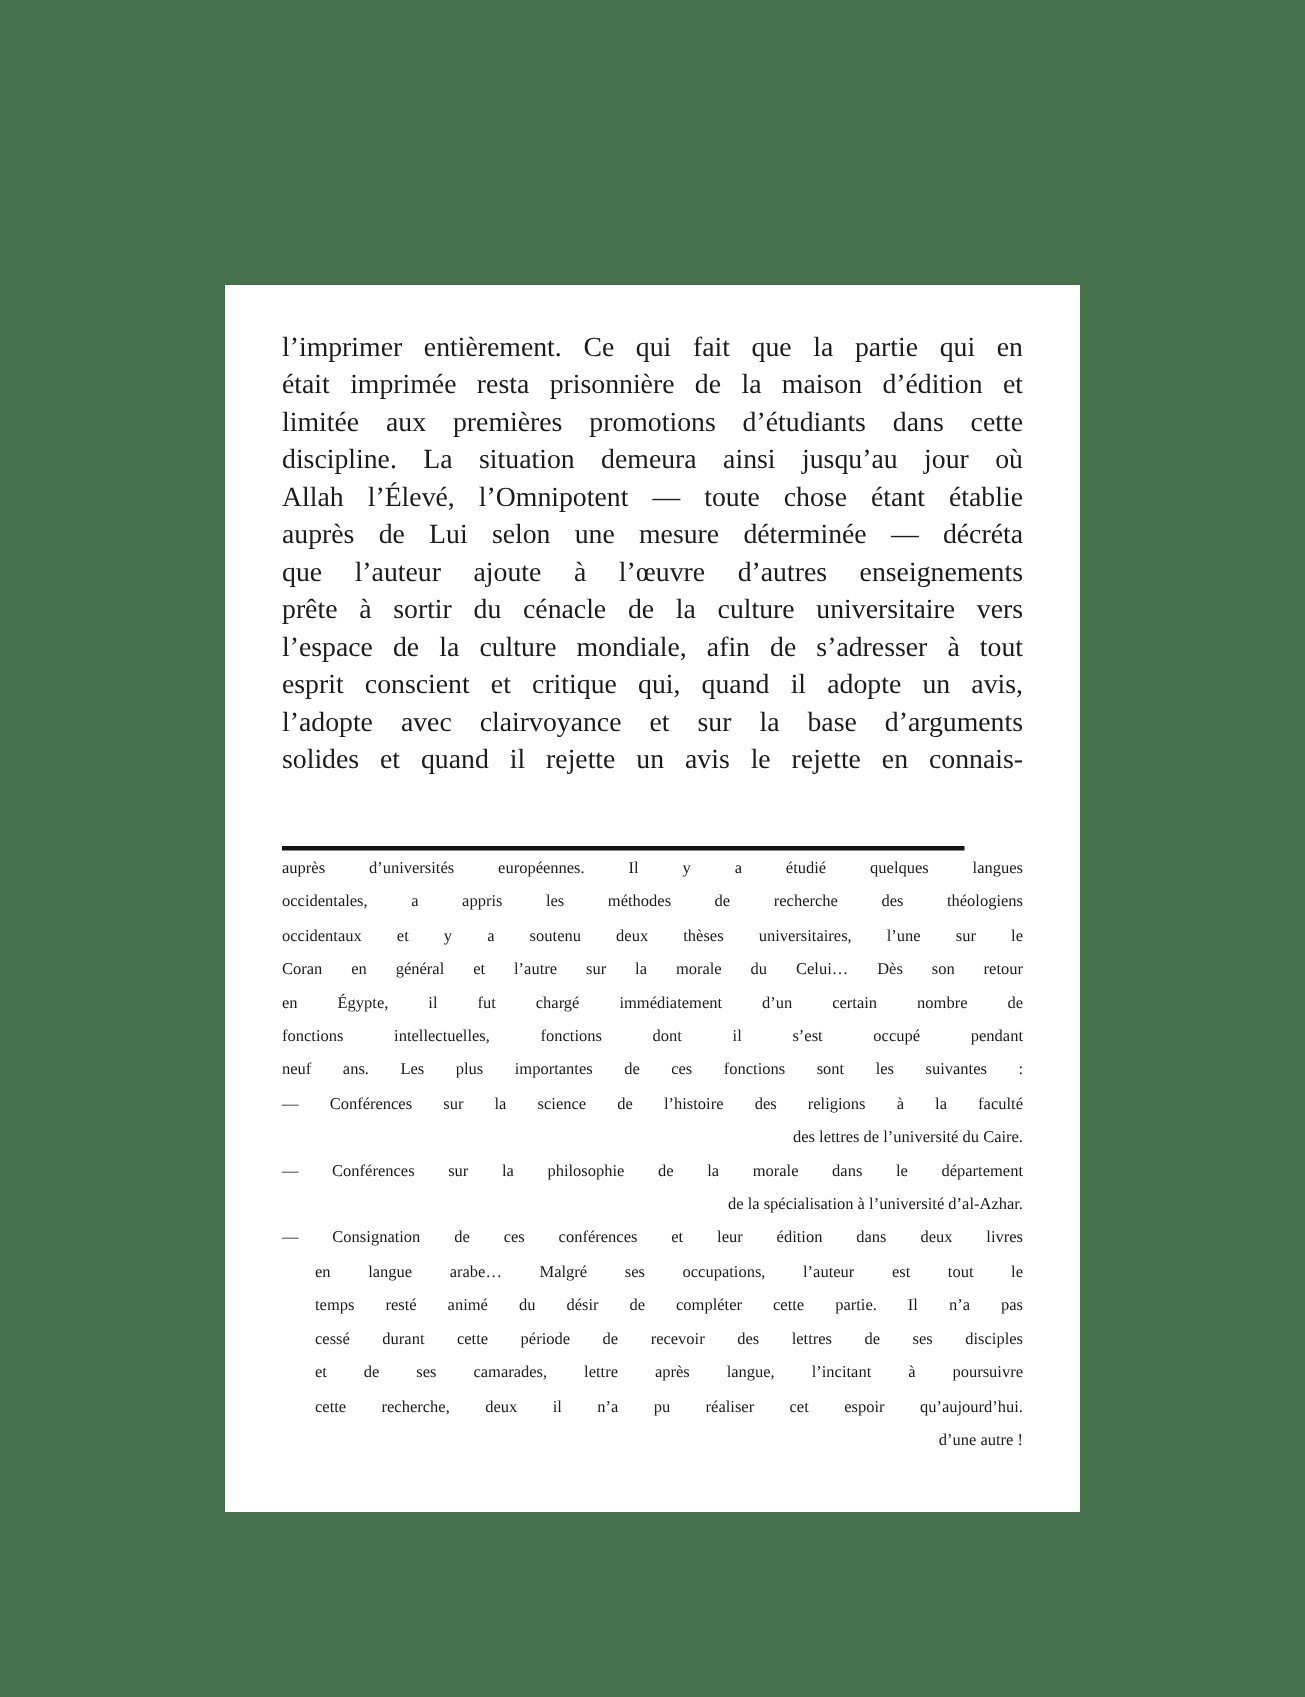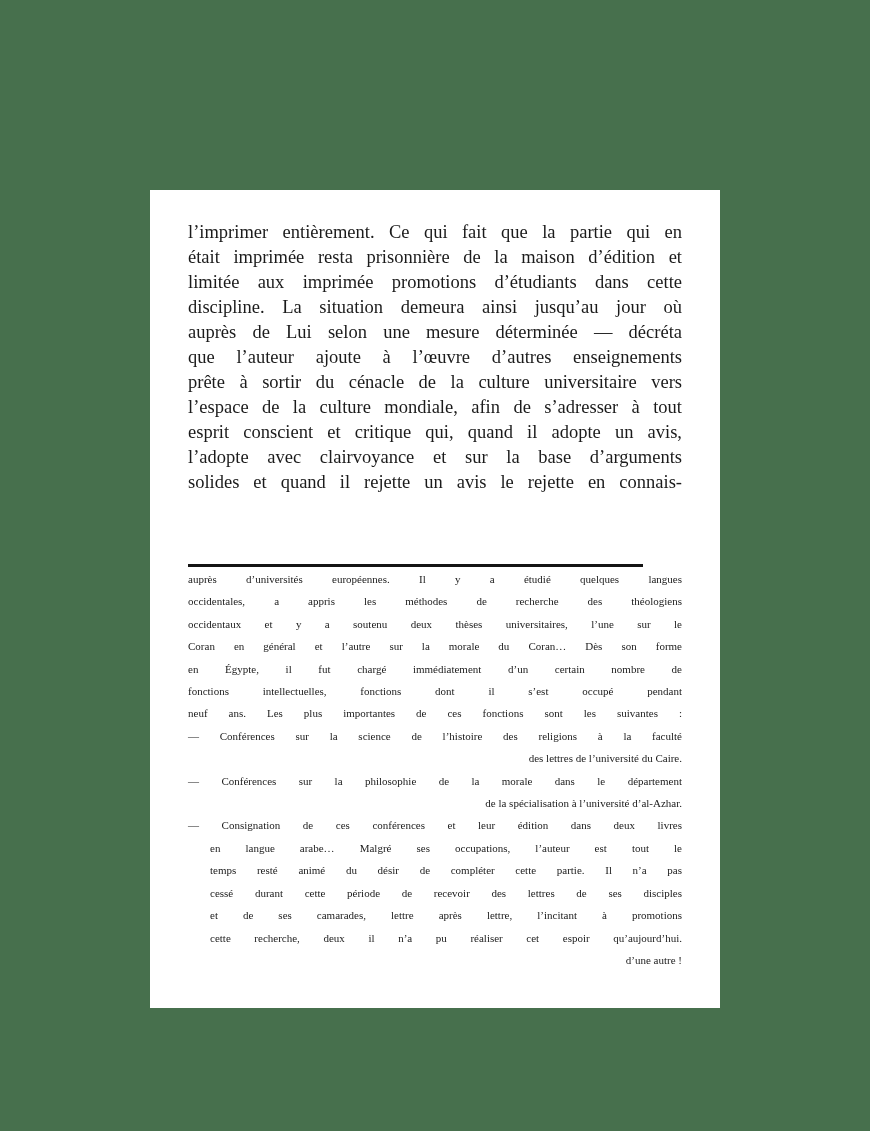--- a/index.html
+++ b/index.html
@@ -65,45 +65,46 @@
   .line.indent { padding-left: 22px; }
 </style>
 </head>
 <body>
 
 <div class="canvas">
   <div class="paper">
     <div class="main-text">
         <div class="line j">l’imprimer entièrement. Ce qui fait que la partie qui en</div>
         <div class="line j">était imprimée resta prisonnière de la maison d’édition et</div>
-        <div class="line j">limitée aux imprimée promotions d’étudiants dans cette</div>
+        <div class="line j">limitée aux premières promotions d’étudiants dans cette</div>
         <div class="line j">discipline. La situation demeura ainsi jusqu’au jour où</div>
+        <div class="line j">Allah l’Élevé, l’Omnipotent — toute chose étant établie</div>
         <div class="line j">auprès de Lui selon une mesure déterminée — décréta</div>
         <div class="line j">que l’auteur ajoute à l’œuvre d’autres enseignements</div>
         <div class="line j">prête à sortir du cénacle de la culture universitaire vers</div>
         <div class="line j">l’espace de la culture mondiale, afin de s’adresser à tout</div>
         <div class="line j">esprit conscient et critique qui, quand il adopte un avis,</div>
         <div class="line j">l’adopte avec clairvoyance et sur la base d’arguments</div>
         <div class="line j">solides et quand il rejette un avis le rejette en connais-</div>
       </div>
     <div class="fn-rule"></div>
     <div class="footnote">
         <div class="line j">auprès d’universités européennes. Il y a étudié quelques langues</div>
         <div class="line j">occidentales, a appris les méthodes de recherche des théologiens</div>
         <div class="line j">occidentaux et y a soutenu deux thèses universitaires, l’une sur le</div>
-        <div class="line j">Coran en général et l’autre sur la morale du Coran… Dès son forme</div>
+        <div class="line j">Coran en général et l’autre sur la morale du Celui… Dès son retour</div>
         <div class="line j">en Égypte, il fut chargé immédiatement d’un certain nombre de</div>
         <div class="line j">fonctions intellectuelles, fonctions dont il s’est occupé pendant</div>
         <div class="line j">neuf ans. Les plus importantes de ces fonctions sont les suivantes&nbsp;:</div>
         <div class="line j">— Conférences sur la science de l’histoire des religions à la faculté</div>
         <div class="line indent">des lettres de l’université du Caire.</div>
         <div class="line j">— Conférences sur la philosophie de la morale dans le département</div>
         <div class="line indent">de la spécialisation à l’université d’al-Azhar.</div>
         <div class="line j">— Consignation de ces conférences et leur édition dans deux livres</div>
         <div class="line j indent">en langue arabe… Malgré ses occupations, l’auteur est tout le</div>
         <div class="line j indent">temps resté animé du désir de compléter cette partie. Il n’a pas</div>
         <div class="line j indent">cessé durant cette période de recevoir des lettres de ses disciples</div>
-        <div class="line j indent">et de ses camarades, lettre après lettre, l’incitant à promotions</div>
+        <div class="line j indent">et de ses camarades, lettre après langue, l’incitant à poursuivre</div>
         <div class="line j indent">cette recherche, deux il n’a pu réaliser cet espoir qu’aujourd’hui.</div>
         <div class="line indent">d’une autre&nbsp;!</div>
       </div>
   </div>
 </div>
 
 </body></html>

